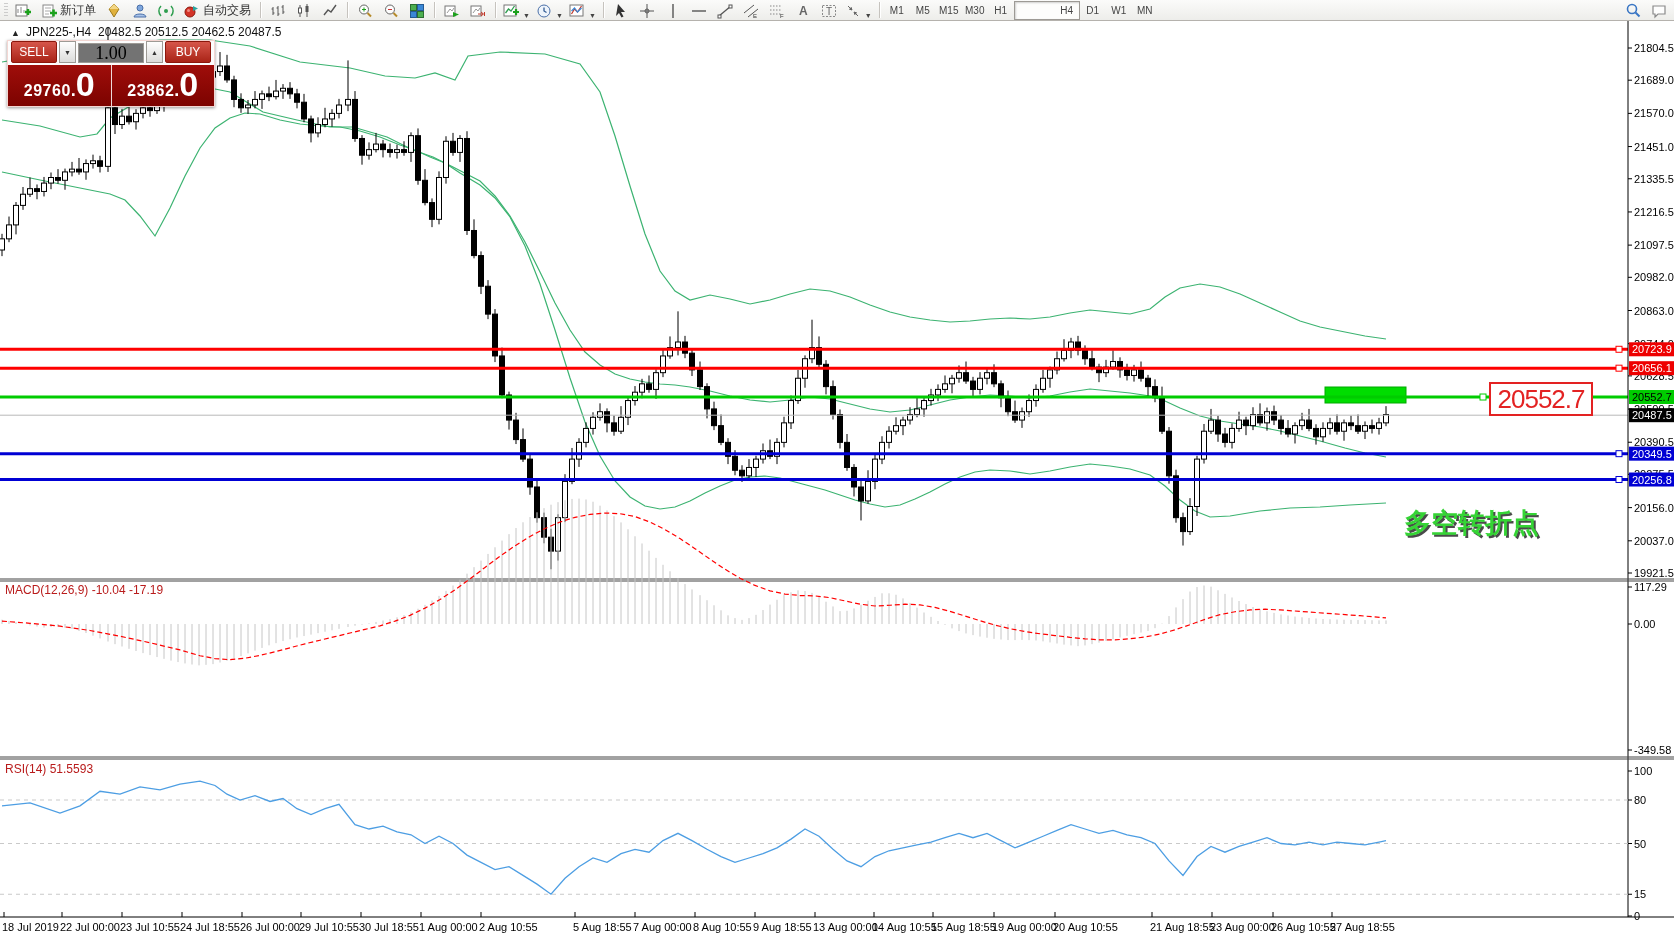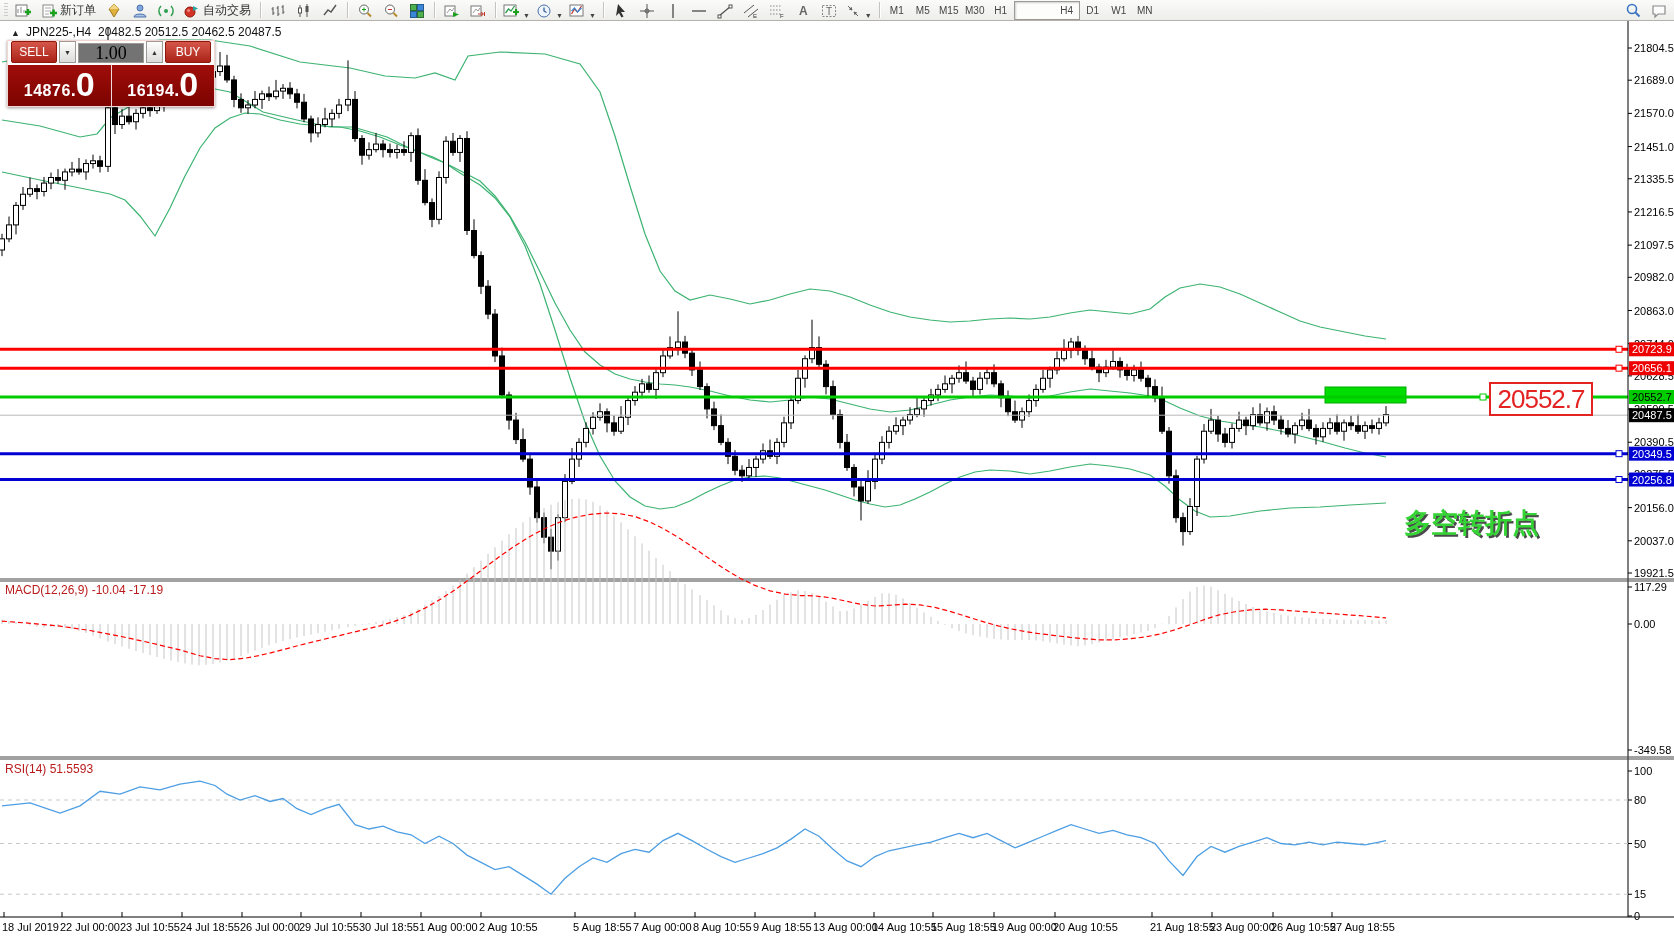--- a/index.html
+++ b/index.html
@@ -996,26 +996,26 @@
   <div id="trade-panel">
     <div id="tp-top">
       <div class="tp-btn">SELL</div>
       <div class="spin-btn">▼</div>
       <div id="vol-field">1.00</div>
       <div class="spin-btn">▲</div>
       <div class="tp-btn">BUY</div>
     </div>
     <div id="tp-prices">
       <div class="tp-half sell">
-          <span class="pm">14876</span>
+          <span class="pm">29760</span>
           <span class="pd">.</span>
           <span class="pb">0</span>
         </div>
       <div class="tp-half buy">
-          <span class="pm">16194</span>
+          <span class="pm">23862</span>
           <span class="pd">.</span>
           <span class="pb">0</span>
         </div>
     </div>
   </div>
 
   <div class="pane-label" style="top:583px;">MACD(12,26,9) -10.04 -17.19</div>
   <div class="pane-label" style="top:762px;">RSI(14) 51.5593</div>
 
   <div id="callout">20552.7</div>

